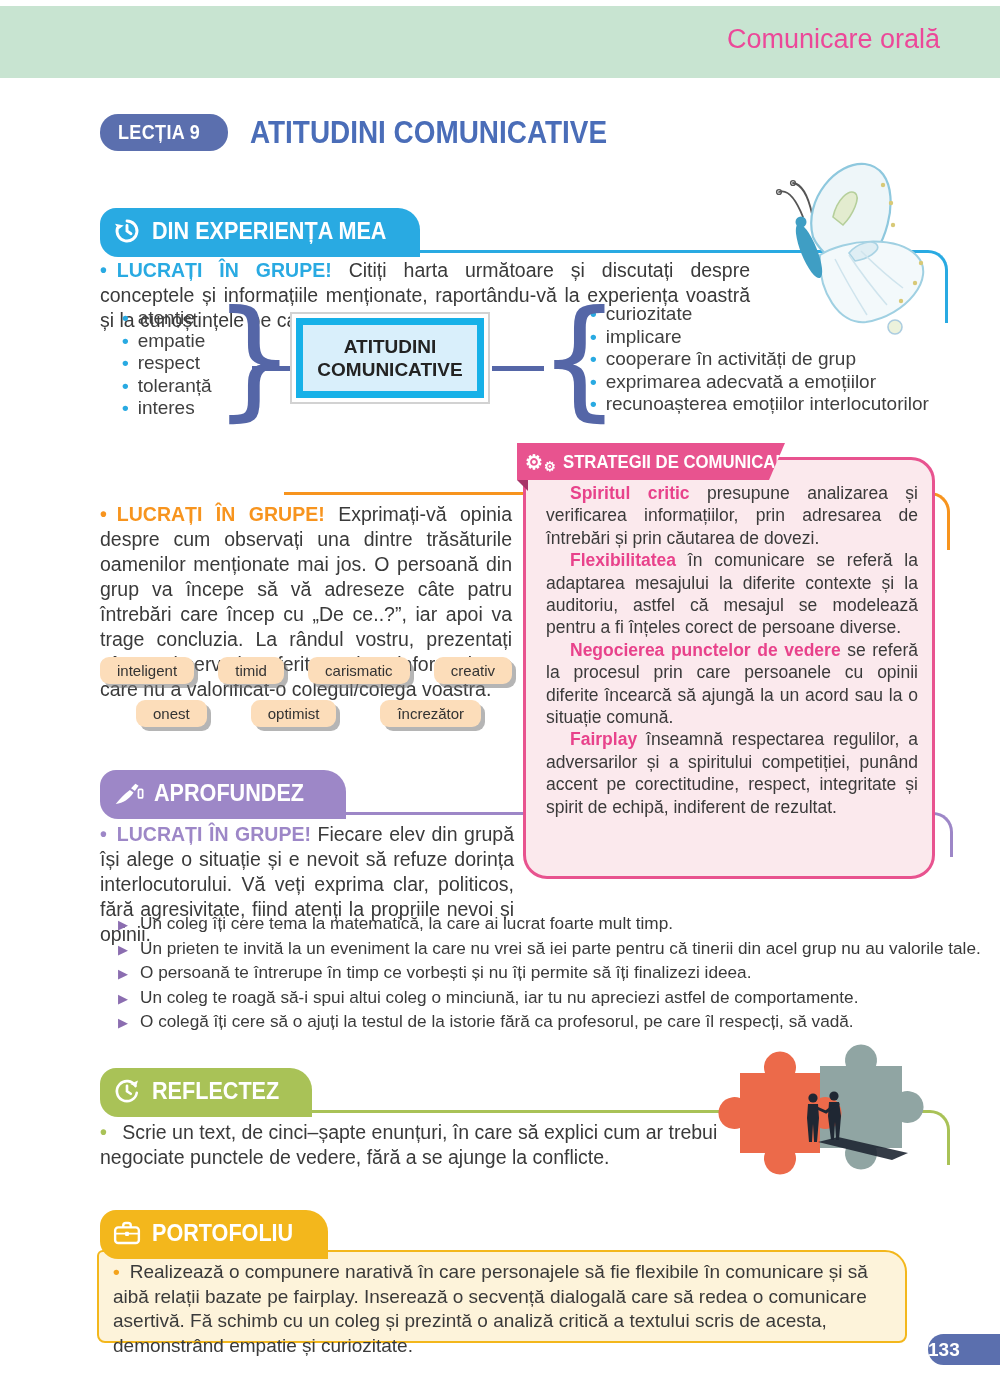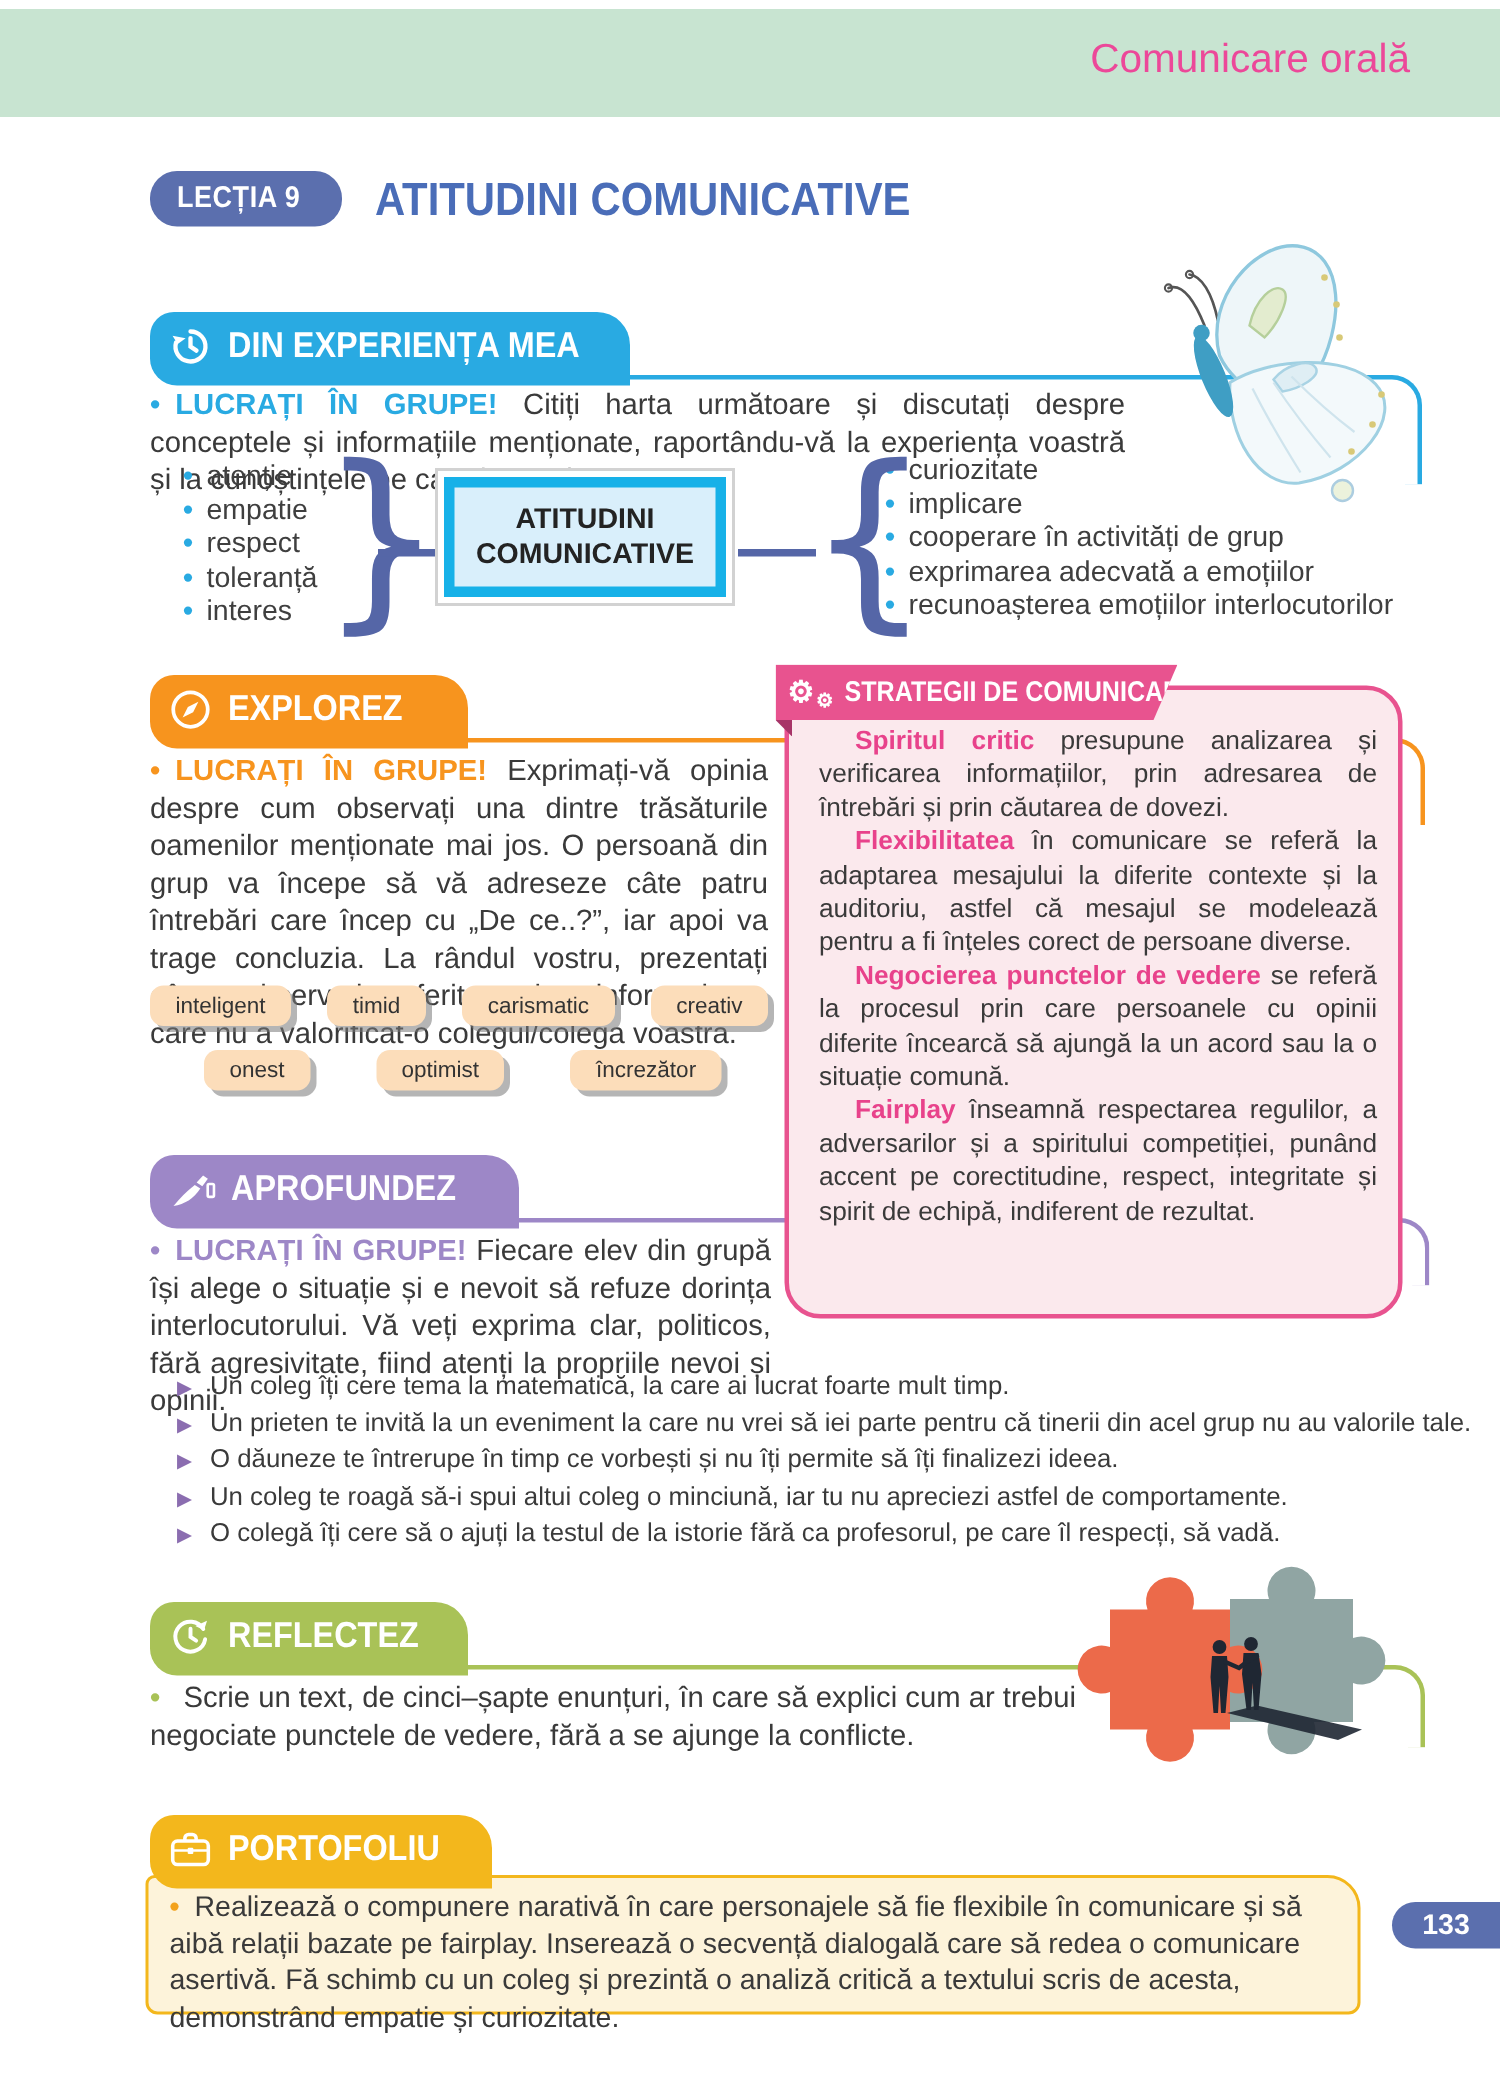--- a/index.html
+++ b/index.html
@@ -65,23 +65,23 @@
   
   .scenario-list { position:absolute; left:118px; top:912px; width:875px; }
   .scenario { display:flex; align-items:baseline; font-size:17.2px; line-height:23.5px; white-space:nowrap; color:#3a3a3a; }
   .scenario .marker { color:#8b6db0; font-size:13px; margin-right:12px; flex:0 0 auto; }
 
   
   .port-box { position:absolute; left:97px; top:1250px; width:810px; height:93px; box-sizing:border-box;
     background:#fdf3da; border:2.5px solid #f3b71c; border-radius:6px 22px 8px 8px; padding:8px 14px; z-index:1; }
   .port-box .txt { font-size:19px; line-height:24.7px; text-align:left; color:#3a3a3a; }
 
-  .page-badge { position:absolute; left:928px; top:1268px; width:72px; height:31px; background:#5b6fae;
+  .page-badge { position:absolute; left:928px; top:1334px; width:72px; height:31px; background:#5b6fae;
     border-radius:16px 0 0 16px; color:#fff; font-weight:bold; font-size:19px;
-    display:flex; align-items:center; justify-content:center; }
+    display:flex; align-items:center; justify-content:flex-start; }
 
   .illus { position:absolute; z-index:1; }
 </style>
 </head>
 <body>
 
 <div class="page">
 
   <div class="chapter-band"></div>
   <div class="chapter-title">Comunicare orală</div>
@@ -145,27 +145,20 @@
   <div class="connector" style="left:492px; top:366px; width:52px;"></div>
   <div class="brace" style="left:538px; top:306px;">{</div>
   <div class="map-list" style="left:590px; top:303px;">
     <div><span class="map-dot">•</span><span>curiozitate</span></div>
     <div><span class="map-dot">•</span><span>implicare</span></div>
     <div><span class="map-dot">•</span><span>cooperare în activități de grup</span></div>
     <div><span class="map-dot">•</span><span>exprimarea adecvată a emoțiilor</span></div>
     <div><span class="map-dot">•</span><span>recunoașterea emoțiilor interlocutorilor</span></div>
   </div>
 
-  <div class="sec-head" style="left:100px; top:450px; width:188px; background:#f7941e;">
-    <svg width="30" height="30" viewBox="0 0 24 24">
-      <circle cx="12" cy="12" r="9.2" fill="none" stroke="#fff" stroke-width="2"></circle>
-      <path d="M16.2 7.8 L13.4 13.4 L7.8 16.2 L10.6 10.6 Z" fill="#fff"></path>
-    </svg>
-    <span class="cond">EXPLOREZ</span>
-  </div>
   <div class="body-text" style="left:100px; top:502px; width:412px;">
     <span class="bullet" style="color:#f7941e;">•</span><span class="lead" style="color:#f7941e;">LUCRAȚI ÎN GRUPE!</span>
     <span>Exprimați-vă opinia despre cum observați una dintre trăsăturile oamenilor menționate mai jos. O persoană din grup va începe să vă adreseze câte patru întrebări care încep cu „De ce..?”, iar apoi va trage concluzia. La rândul vostru, prezentați câte o observație referitoare la o informație pe care nu a valorificat-o colegul/colega voastră.</span>
   </div>
   <div class="chips-row" style="left:100px; top:657px; width:412px; justify-content:space-between;">
     <span class="chip">inteligent</span>
     <span class="chip">timid</span>
     <span class="chip">carismatic</span>
     <span class="chip">creativ</span>
   </div>
@@ -204,21 +197,21 @@
     <div class="scenario">
         <span class="marker">▶</span>
         <span>Un coleg îți cere tema la matematică, la care ai lucrat foarte mult timp.</span>
       </div>
     <div class="scenario">
         <span class="marker">▶</span>
         <span>Un prieten te invită la un eveniment la care nu vrei să iei parte pentru că tinerii din acel grup nu au valorile tale.</span>
       </div>
     <div class="scenario">
         <span class="marker">▶</span>
-        <span>O dăuneze te întrerupe în timp ce vorbești și nu îți permite să îți finalizezi ideea.</span>
+        <span>O persoană te întrerupe în timp ce vorbești și nu îți permite să îți finalizezi ideea.</span>
       </div>
     <div class="scenario">
         <span class="marker">▶</span>
         <span>Un coleg te roagă să-i spui altui coleg o minciună, iar tu nu apreciezi astfel de comportamente.</span>
       </div>
     <div class="scenario">
         <span class="marker">▶</span>
         <span>O colegă îți cere să o ajuți la testul de la istorie fără ca profesorul, pe care îl respecți, să vadă.</span>
       </div>
   </div>

